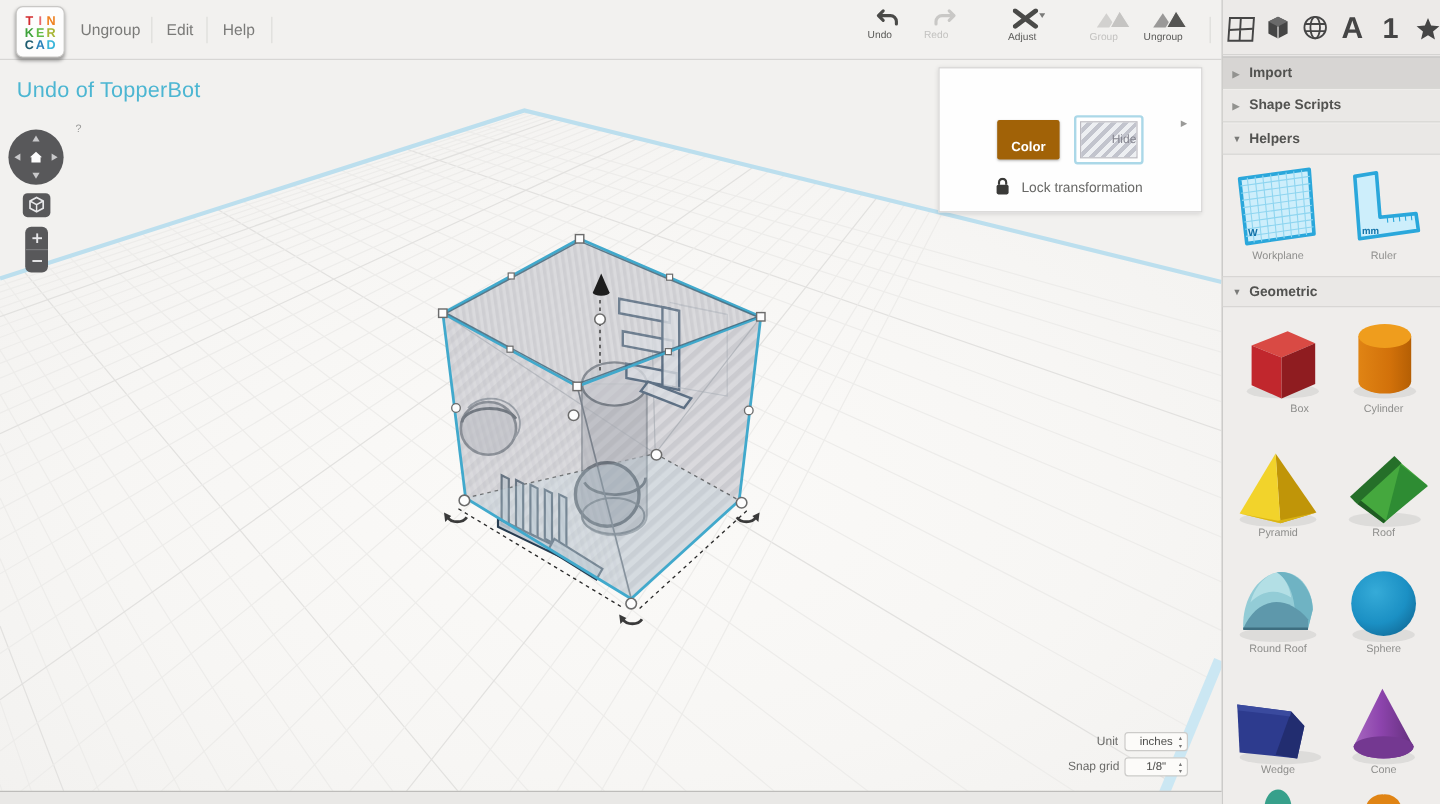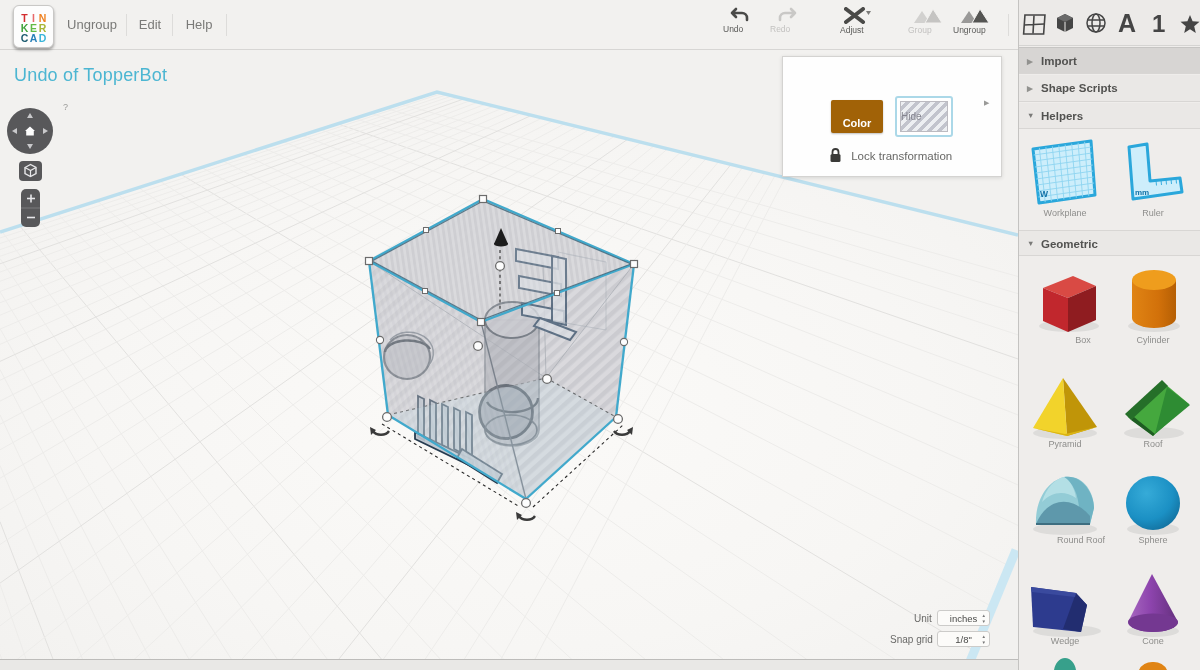--- a/index.html
+++ b/index.html
@@ -388,31 +388,31 @@
         <ellipse cx="134" cy="375" rx="26" ry="6" fill="#b9b8b6" opacity="0.32"></ellipse>
         <path d="M 133 318 L 159 366 A 25 10 0 0 1 109 366 Z" fill="url(#cone)"></path>
         <path d="M 109 366 A 25 10 0 0 0 159 366 A 25 8.5 0 0 0 109 366 Z" fill="#743891"></path>
         <path d="M 46 402 C 52 402 56 408 57 414 L 35 414 C 36 408 40 402 46 402 Z" fill="#37a08b"></path>
         <path d="M 134 406 a 14 12 0 0 1 14 8 l -28 0 a 14 12 0 0 1 14 -8 Z" fill="#e08414"></path>
       </svg>
       <div class="slabel" style="left:19px;top:335px">Box</div>
       <div class="slabel" style="left:89px;top:335px">Cylinder</div>
       <div class="slabel" style="left:1px;top:439px">Pyramid</div>
       <div class="slabel" style="left:89px;top:439px">Roof</div>
-      <div class="slabel" style="left:17px;top:535px">Round Roof</div>
+      <div class="slabel" style="left:1px;top:535px">Round Roof</div>
       <div class="slabel" style="left:89px;top:535px">Sphere</div>
       <div class="slabel" style="left:1px;top:636px">Wedge</div>
       <div class="slabel" style="left:89px;top:636px">Cone</div>
 </div>
 
 <div id="inspector">
  <div id="insp-red">Color</div>
  <div id="insp-hide">
         <div style="width:48px;height:31px;border:1px solid #bcbbc1;background:repeating-linear-gradient(135deg,#edeff2 0 3.5px,#c2c4cd 3.5px 7px);position:relative">
-          <span style="position:absolute;left:0;right:0;top:9px;text-align:left;font-size:10px;color:#84848e">Hide</span>
+          <span style="position:absolute;left:0;right:0;top:9px;text-align:right;font-size:10px;color:#84848e">Hide</span>
         </div>
       </div>
  <div id="insp-arrow">▶</div>
  <div id="insp-lock"><svg width="13" height="15" viewBox="0 0 13 15" style="vertical-align:-3px;margin-right:6px">
           <path d="M 3.5 6 L 3.5 4 A 3 3 0 0 1 9.5 4 L 9.5 6" fill="none" stroke="#3a3a38" stroke-width="1.8"></path>
           <rect x="1.5" y="6" width="10" height="8" rx="1.5" fill="#3a3a38"></rect>
         </svg> Lock transformation</div>
 </div>
 
 <div class="dlabel" style="left:914px;top:613px">Unit</div>

